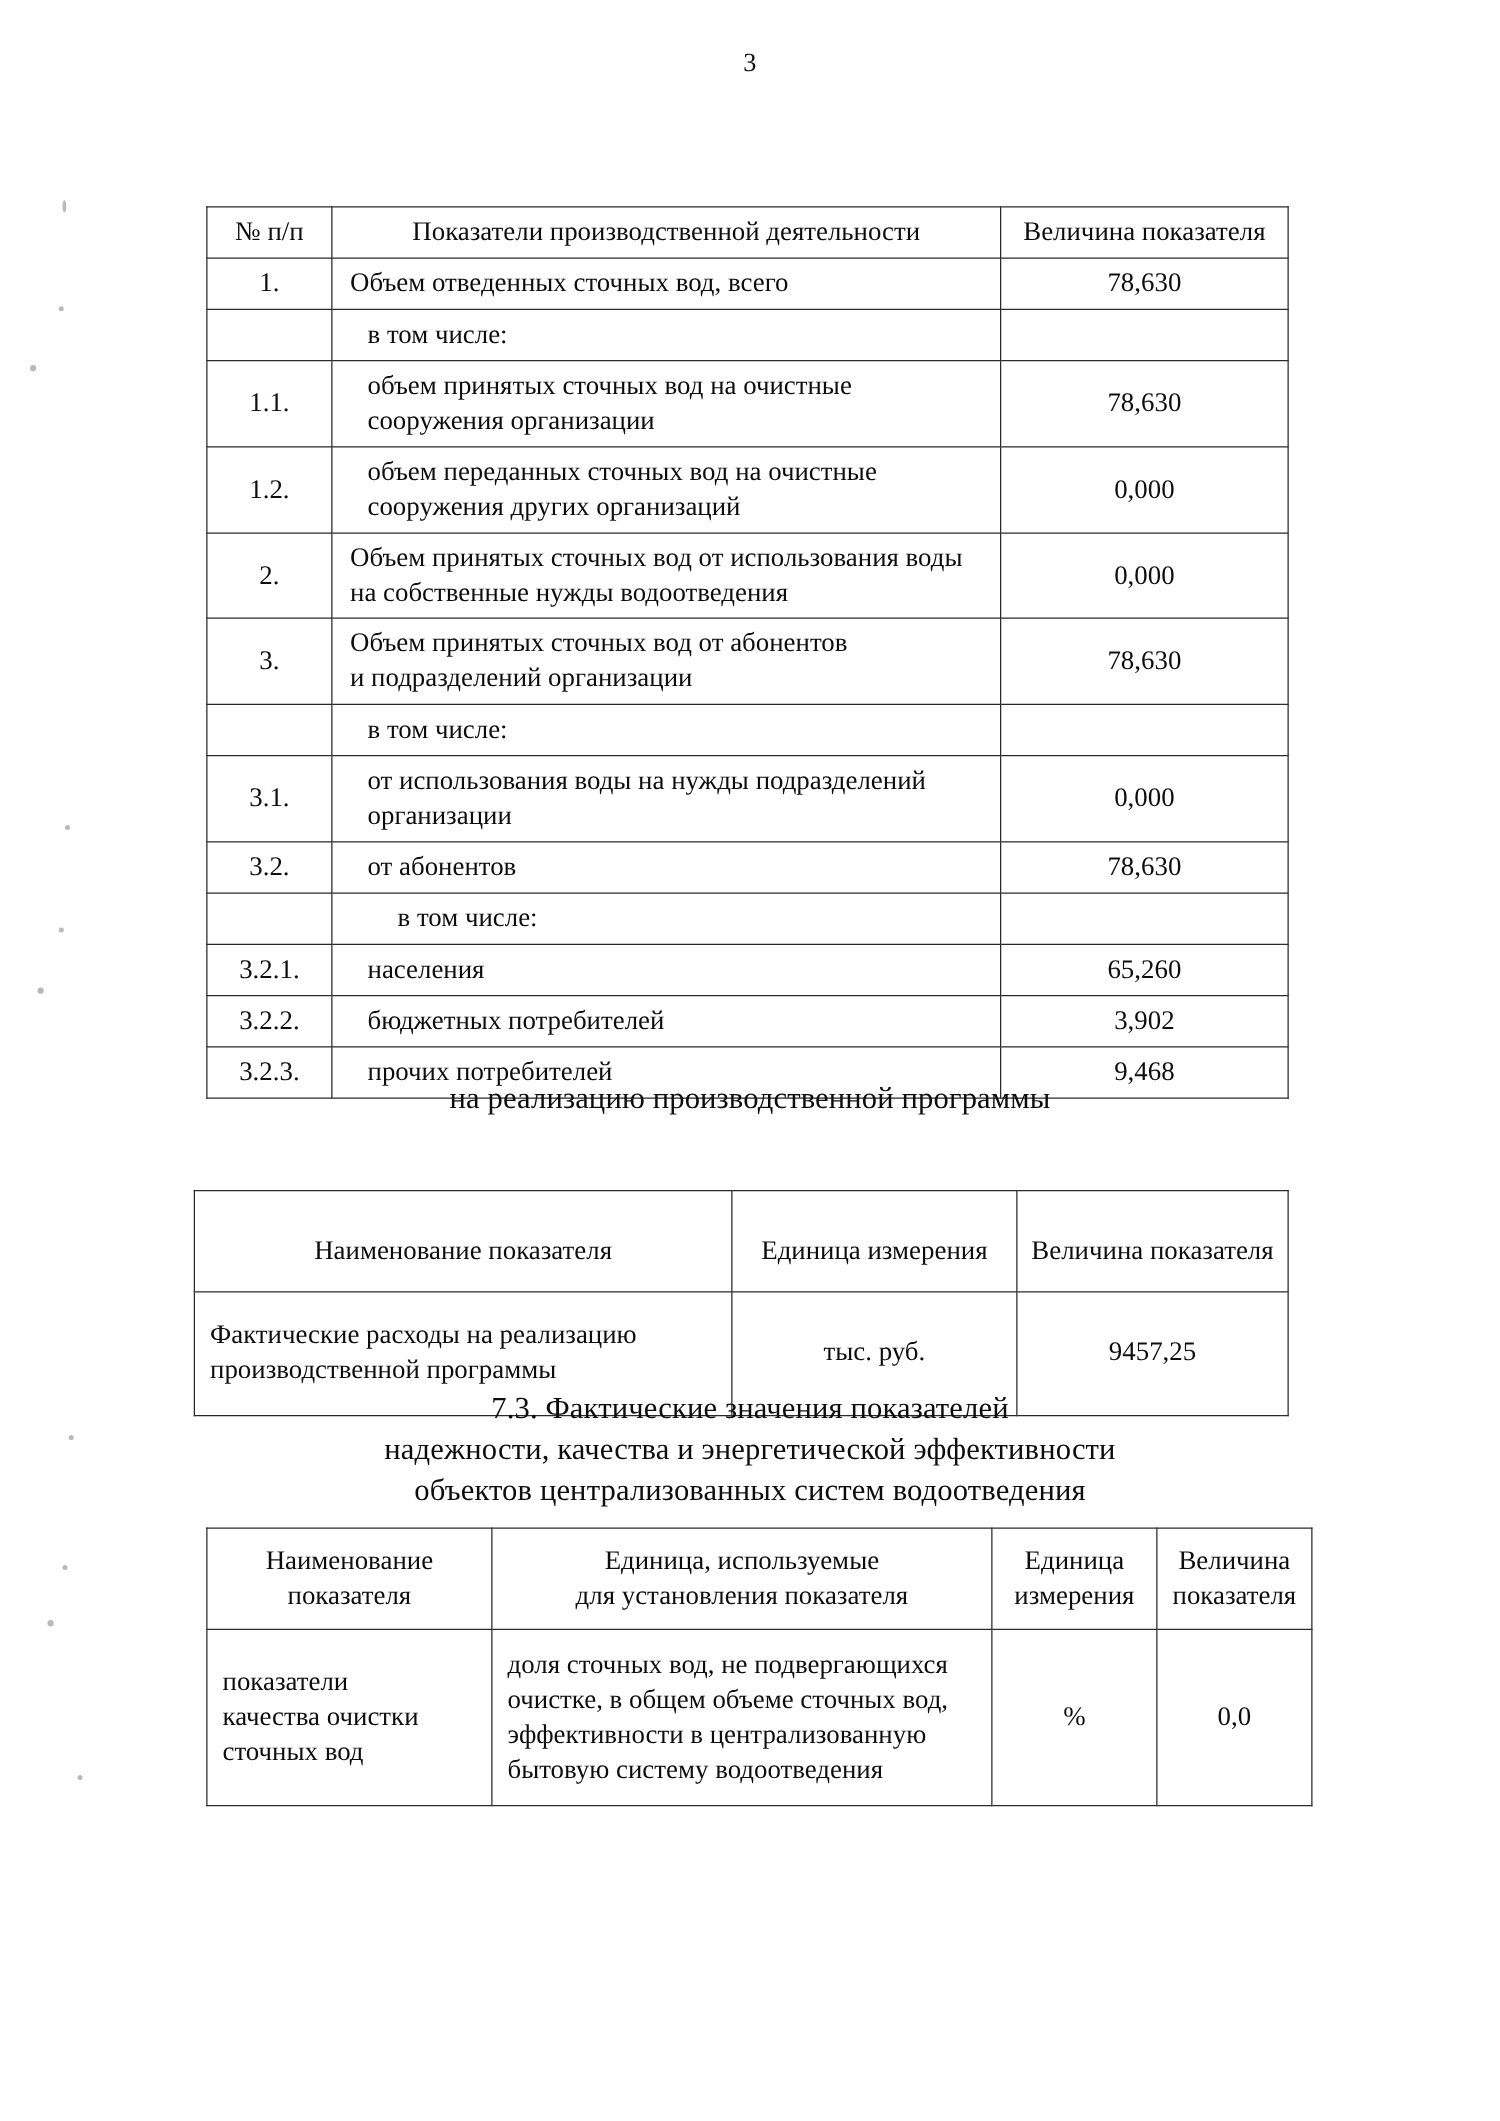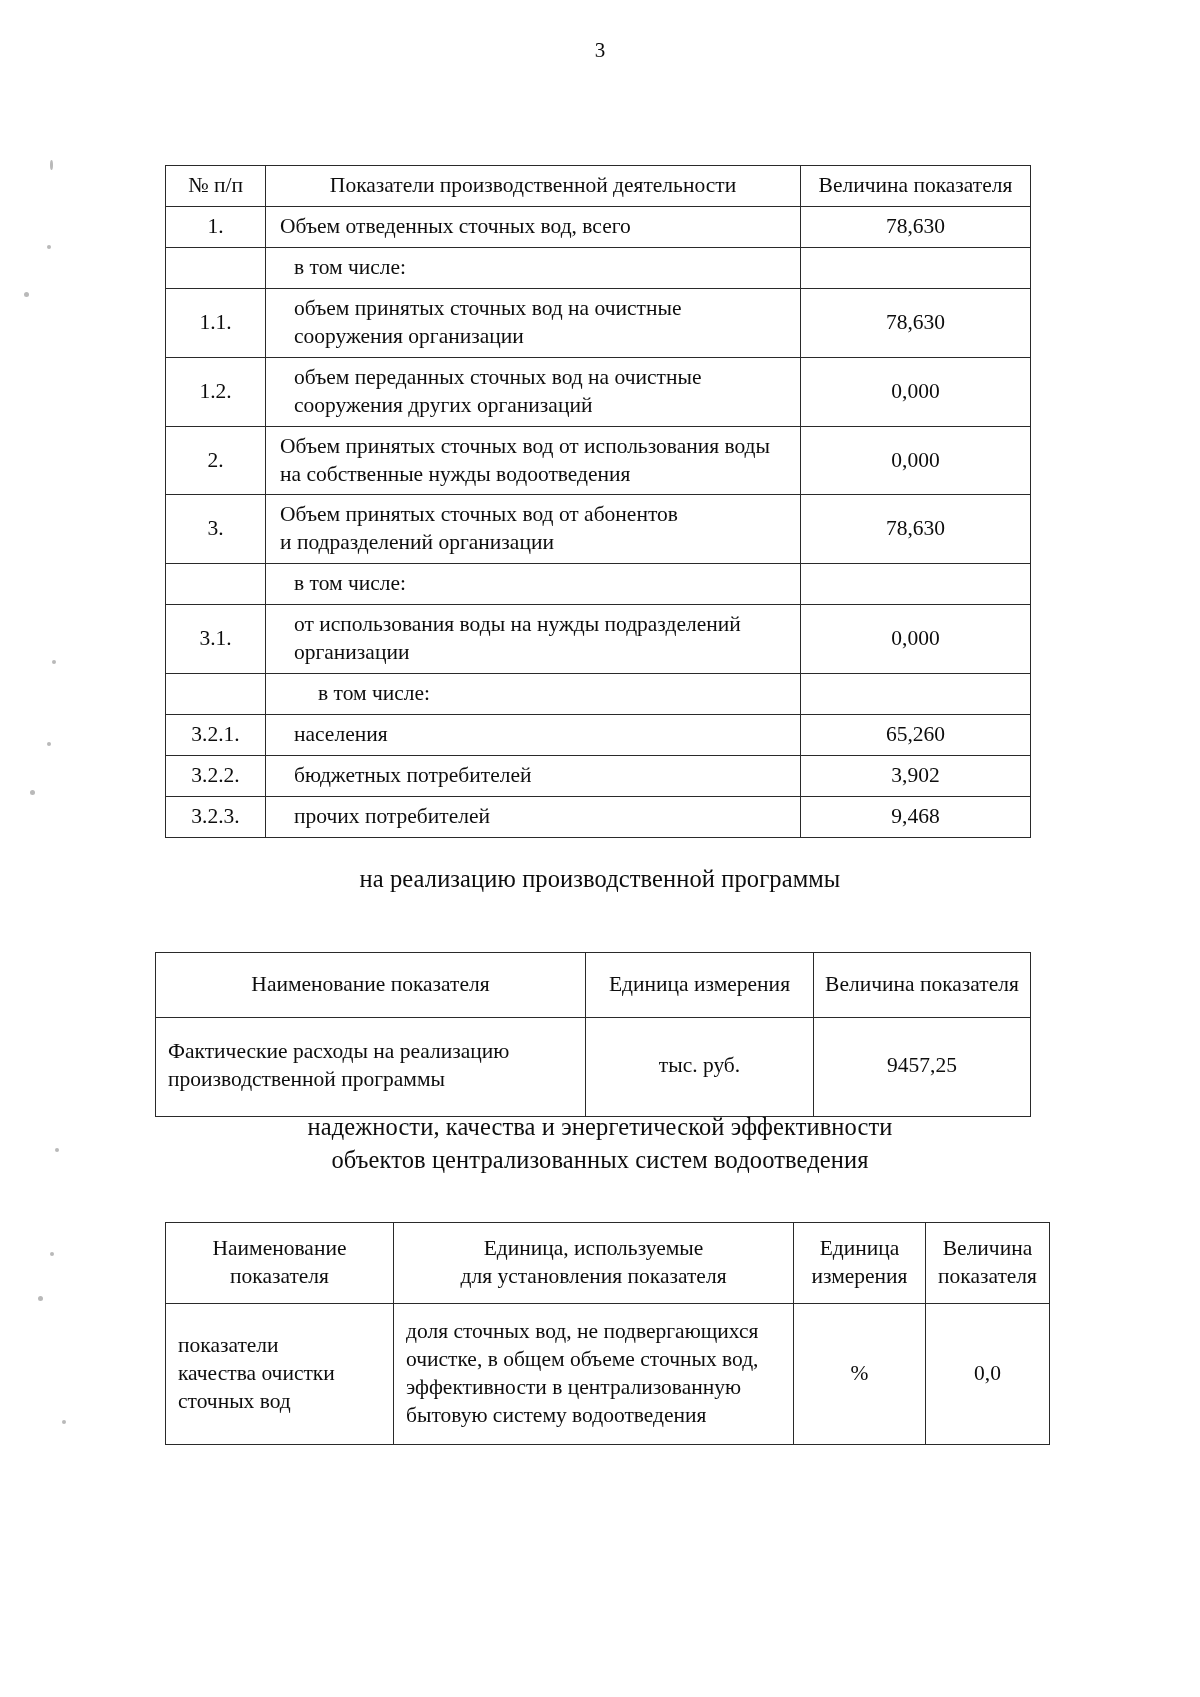--- a/index.html
+++ b/index.html
@@ -87,21 +87,21 @@
     top: 952px;
     left: 155px;
     width: 875px;
   }
   #table-72 col.c-name  { width: 430px; }
   #table-72 col.c-unit  { width: 228px; }
   #table-72 col.c-value { width: 217px; }
   #table-72 td.name  { text-align: left; padding-left: 12px; }
   #table-72 td.unit  { text-align: center; }
   #table-72 td.value { text-align: center; }
-  #table-72 td.hdr   { text-align: center; padding-top: 18px; padding-bottom: 18px; }
+  #table-72 td.hdr   { text-align: center; padding-top: 34px; padding-bottom: 18px; }
   #table-72 td.body  { padding-top: 20px; padding-bottom: 22px; }
 
   
   #table-73 {
     position: absolute;
     top: 1222px;
     left: 165px;
     width: 865px;
   }
   #table-73 col.c-name  { width: 228px; }
@@ -212,20 +212,27 @@
       </tr>
       <tr>
         <td class="num">3.1.</td>
         <td class="name indent">
           <span class="cellline">от использования воды на нужды подразделений</span>
           <span class="cellline">организации</span>
         </td>
         <td class="value">0,000</td>
       </tr>
       <tr>
+        <td class="num">3.2.</td>
+        <td class="name indent">
+          <span class="cellline">от абонентов</span>
+        </td>
+        <td class="value">78,630</td>
+      </tr>
+      <tr>
         <td class="num"></td>
         <td class="name sub">
           <span class="cellline">в том числе:</span>
         </td>
         <td class="value"></td>
       </tr>
       <tr>
         <td class="num">3.2.1.</td>
         <td class="name indent">
           <span class="cellline">населения</span>
@@ -272,20 +279,21 @@
           <span class="cellline">Фактические расходы на реализацию</span>
           <span class="cellline">производственной программы</span>
         </td>
         <td class="unit body">тыс. руб.</td>
         <td class="value body">9457,25</td>
       </tr>
     </tbody>
   </table>
 
   <div id="heading-73" class="section-heading">
+    <span class="ln">7.3. Фактические значения показателей</span>
     <span class="ln">надежности, качества и энергетической эффективности</span>
     <span class="ln">объектов централизованных систем водоотведения</span>
   </div>
 
   <table id="table-73">
     <colgroup>
       <col class="c-name">
         <col class="c-data">
         <col class="c-unit">
         <col class="c-value">

